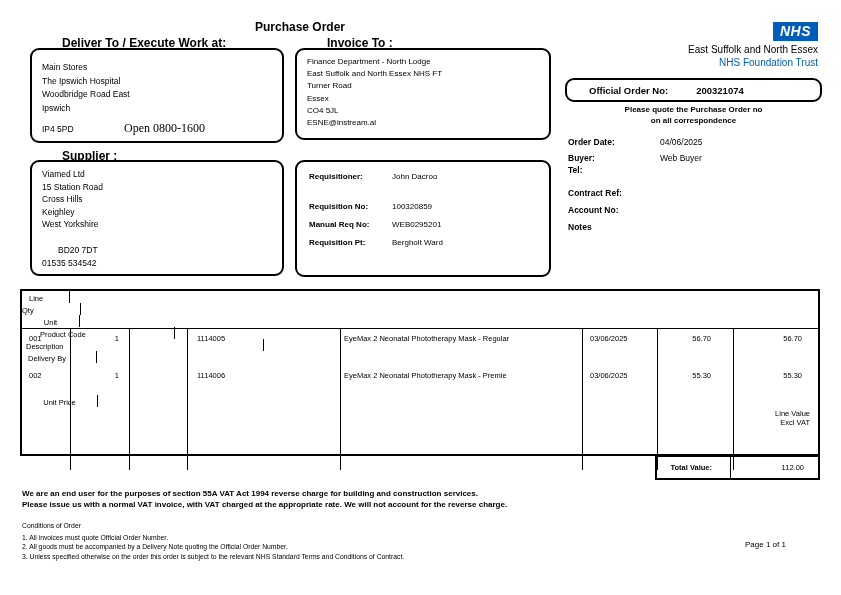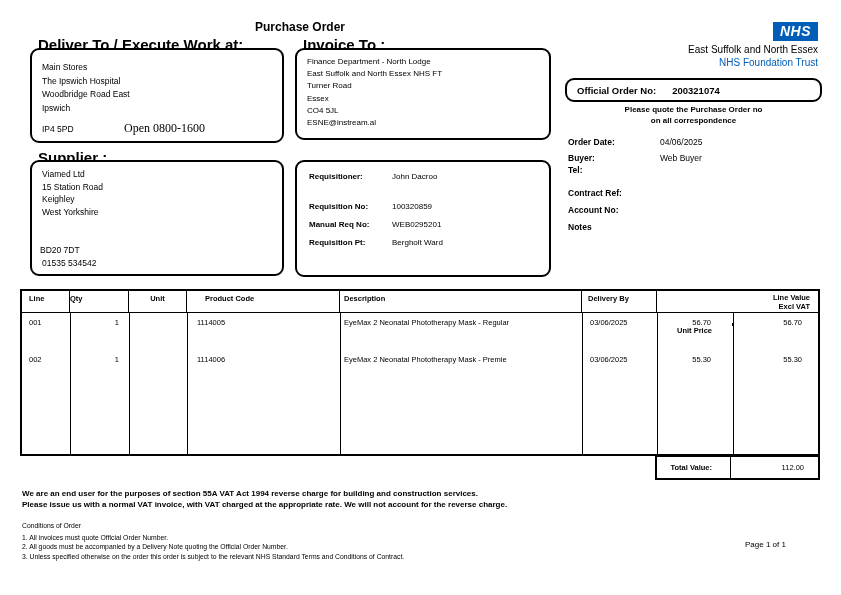--- a/index.html
+++ b/index.html
@@ -1,59 +1,59 @@
 <!DOCTYPE html>
 <html><head>
 <meta charset="utf-8">
 <style>
   * { margin:0; padding:0; box-sizing:border-box; }
   html,body { background:#fff; }
   body { font-family:"Liberation Sans", sans-serif; color:#000; }
   .page { position:relative; width:841px; height:595px; background:#fff; overflow:hidden; }
   .abs { position:absolute; }
-  .b { font-weight:bold; }
+  .b { font-weight:bold;margin-left:12px; }
   .preline { white-space:pre-line; }
 
   
   .title { left:180px; top:20px; width:240px; text-align:center; font-size:12px; font-weight:bold; }
   .nhs { right:23px; top:22px; width:210px; text-align:right; }
   .nhs-box { display:inline-block; background:#005EB8; color:#fff; font-weight:bold; font-style:italic; font-size:14px; padding:1px 7px 2px; letter-spacing:0.5px; }
   .nhs-org { font-size:10px; margin-top:3px; color:#000; }
   .nhs-foundation { font-size:10px; color:#005EB8; margin-top:2px; }
 
   
   .box { position:absolute; border:2px solid #000; border-radius:9px; background:#fff; }
-  .sec-label { position:absolute; font-size:15px; font-weight:bold; }
+  .sec-label { position:absolute; font-size:12px; font-weight:bold;margin-left:24px; }
 
   .deliver-box { left:30px; top:48px; width:254px; height:95px; padding:11px 10px 8px; }
   .addr-line { font-size:8.5px; line-height:13.5px; }
   .deliver-postcode { position:absolute; left:10px; bottom:7px; font-size:8.5px; }
   .open-hours { position:absolute; left:92px; bottom:5px; font-family:"Liberation Serif", serif; font-size:12px; }
 
   .invoice-box { left:295px; top:48px; width:256px; height:92px; padding:6px 10px; }
   .inv-line { font-size:8px; line-height:12.2px; }
 
   .official-box { left:565px; top:78px; width:257px; height:24px; display:flex; align-items:center; padding-left:10px; gap:16px; font-size:9.5px; }
   .official-note { left:565px; top:105px; width:257px; text-align:center; font-weight:bold; font-size:8px; line-height:10.5px; }
 
   .meta-row { position:absolute; left:568px; font-size:8.5px; }
   .meta-row .lab { display:inline-block; width:92px; font-weight:bold; }
 
   .supplier-box { left:30px; top:160px; width:254px; height:116px; padding:6px 10px; }
   .sup-line { font-size:8.5px; line-height:12.5px; }
-  .sup-postcode { position:absolute; left:8px; bottom:19px; font-size:8.5px; }
+  .sup-postcode { position:absolute; left:26px; bottom:19px; font-size:8.5px; }
   .sup-phone { position:absolute; left:10px; bottom:6px; font-size:8.5px; }
 
   .req-box { left:295px; top:160px; width:256px; height:117px; }
   .req-row { position:absolute; left:12px; font-size:8px; }
   .req-row .lab { display:inline-block; width:83px; font-weight:bold; }
 
   
   .po-table { position:absolute; left:20px; top:289px; width:800px; height:167px; border:2px solid #000; }
-  .thead { display:flex; height:22px; border-bottom:1px solid #000; font-weight:bold; font-size:7.5px; }
+  .thead { display:flex; height:38px; border-bottom:1px solid #000; font-weight:normal; font-size:7.5px;flex-direction:column; }
   .th { border-right:1px solid #000; padding-top:3px; }
   .th:last-child { border-right:none; }
   .c0{width:48px;padding-left:7px;} .c1{width:59px;text-align:left;} .c2{width:58px;text-align:center;}
   .c3{width:153px;padding-left:18px;} .c4{width:242px;padding-left:4px;} .c5{width:75px;padding-left:6px;}
   .c6{width:76px;text-align:center;margin-top:32px;} .c7{flex:1;text-align:right;padding-right:8px;line-height:8.5px;}
   .tbody { position:relative; height:141px; }
   .vl { position:absolute; top:0; bottom:0; width:1px; background:#000; }
   .trow { position:absolute; left:0; width:100%; display:flex; font-size:7.5px; }
   .td-line{width:48px;padding-left:7px;} .td-qty{width:59px;text-align:right;padding-right:10px;}
   .td-unit{width:58px;} .td-pc{width:153px;padding-left:10px;}
@@ -126,20 +126,21 @@
     <span class="lab">Account No:</span><span></span>
   </div>
   <div class="meta-row" style="top:222px;">
     <span class="lab">Notes</span>
   </div>
 
   <div class="sec-label" style="left:38px; top:149px;">Supplier :</div>
   <div class="box supplier-box">
     <div class="sup-line">Viamed Ltd</div>
     <div class="sup-line">15 Station Road</div>
+    <div class="sup-line">Cross Hills</div>
     <div class="sup-line">Keighley</div>
     <div class="sup-line">West Yorkshire</div>
     <div class="sup-postcode">BD20 7DT</div>
     <div class="sup-phone">01535 534542</div>
   </div>
 
   <div class="box req-box">
     <div class="req-row" style="top:10px;">
       <span class="lab">Requisitioner:</span><span>John Dacroo</span>
     </div>

